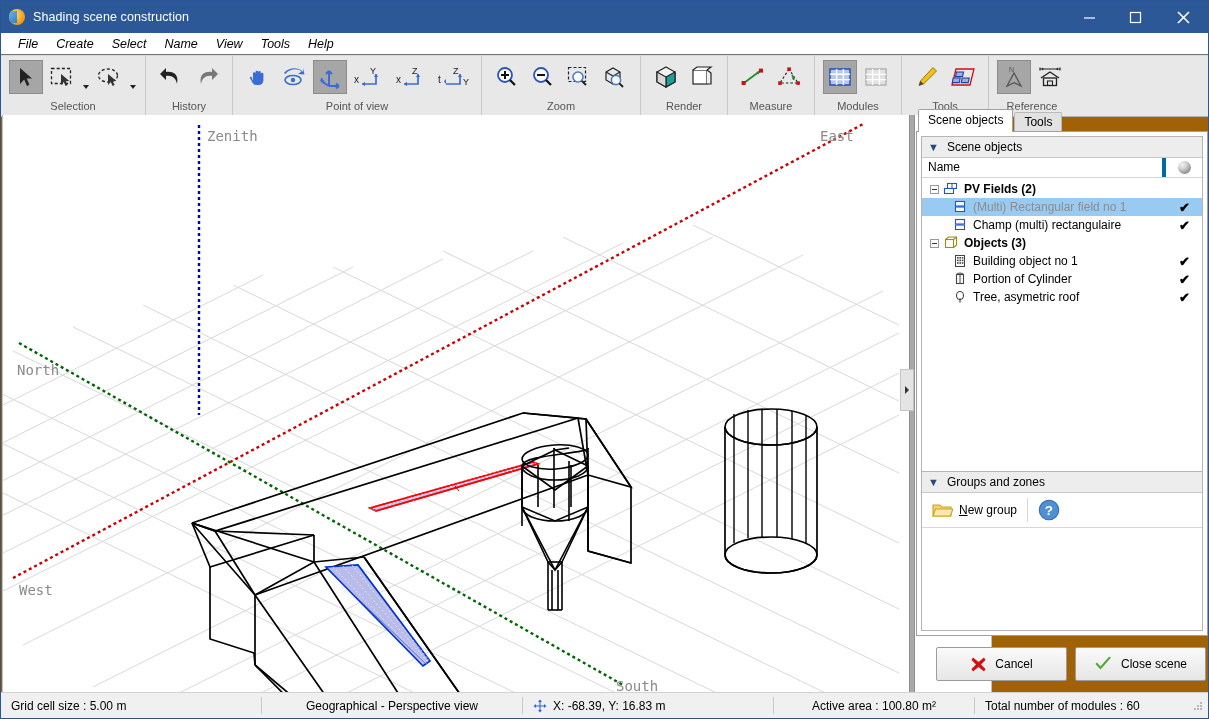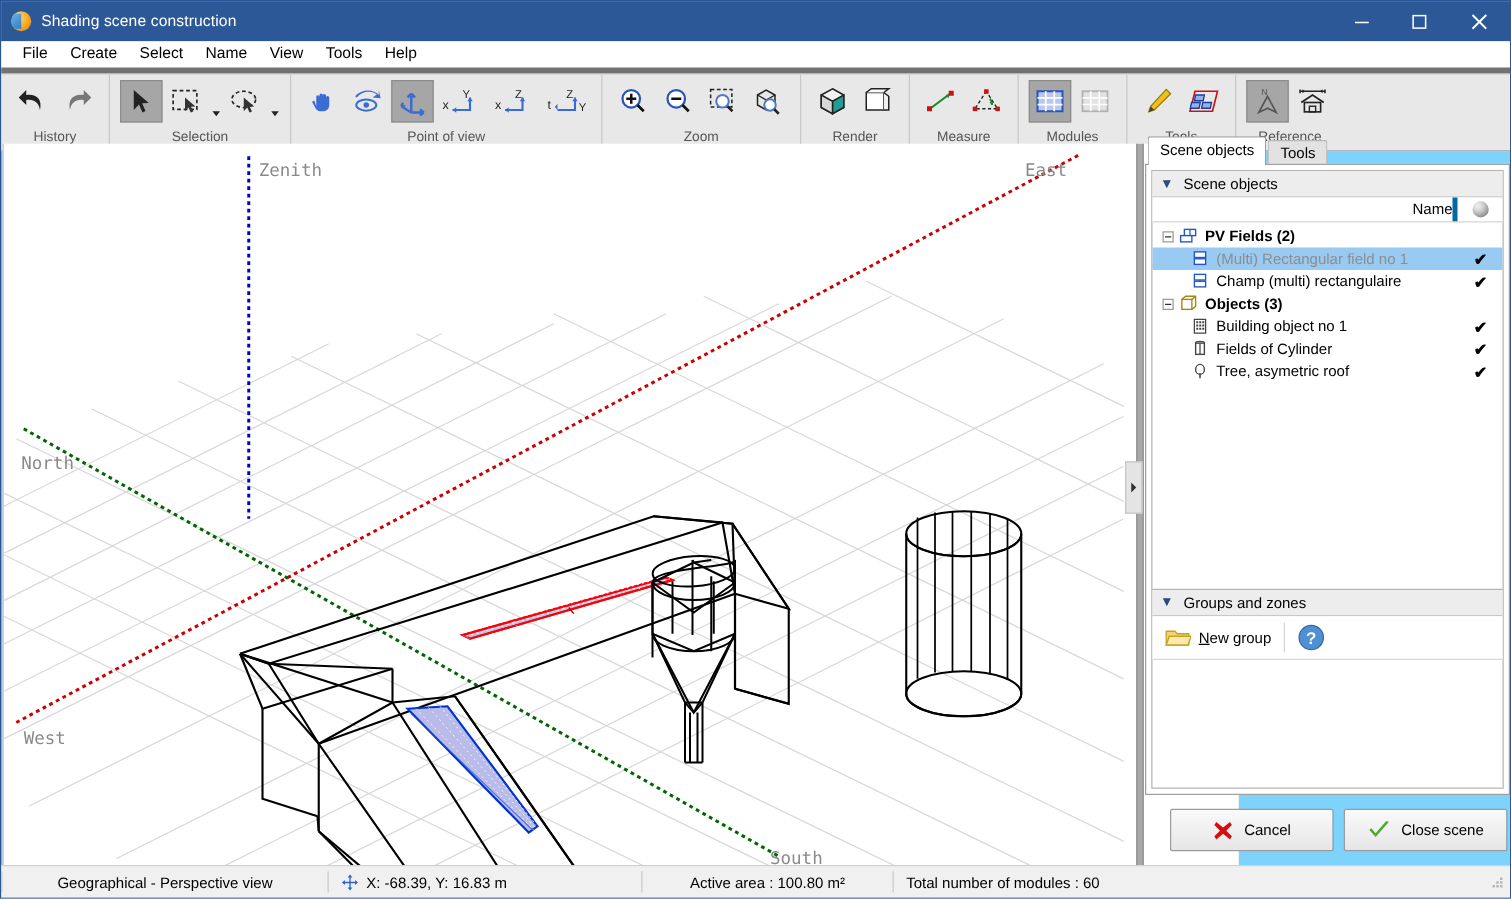--- a/index.html
+++ b/index.html
@@ -2,37 +2,37 @@
 <html><head>
 <meta charset="utf-8">
 <style>
   html,body{margin:0;padding:0;}
   body{
     width:1209px;height:719px;overflow:hidden;
     font-family:"Liberation Sans", sans-serif;
     font-size:12px;color:#000;background:#f0f0f0;
     -webkit-font-smoothing:antialiased;
   }
-  .app{position:relative;width:1209px;height:719px;border:1px solid #2a5699;box-sizing:border-box;background:#7dd3fc;}
+  .app{position:relative;width:1209px;height:719px;border:1px solid #2a5699;box-sizing:border-box;background:#a16207;}
 
   
   .titlebar{height:32px;background:#2c5898;display:flex;align-items:center;padding-left:8px;}
   .title-ico{width:16px;height:16px;border-radius:50%;
      background:radial-gradient(circle at 35% 35%,#ffe27a 0%,#f5a623 55%,#d98200 100%);
      position:relative;margin-right:8px;flex:0 0 auto;}
   .title-ico:after{content:"";position:absolute;left:0;top:2px;width:8px;height:12px;border-radius:50% 0 0 50%;
      background:linear-gradient(135deg,#6bb2e8,#2f7fc4);}
   .title-text{color:#fff;font-size:12.5px;letter-spacing:.1px;}
   .win-btns{margin-left:auto;display:flex;height:32px;}
   .win-btn{width:46px;height:32px;display:flex;align-items:center;justify-content:center;color:#fff;font-size:13px;}
   .win-btn.close{width:50px;font-size:16px;}
   .win-btn svg{display:block;}
 
   
-  .menubar{height:21px;background:#fff;display:flex;align-items:flex-start;padding-left:8px;border-bottom:5px solid #737373;}
+  .menubar{height:21px;background:#fff;display:flex;align-items:center;padding-left:8px;border-bottom:1px solid #737373;font-style:italic;}
   .menu-item{padding:2px 9px;font-size:12.5px;color:#000;}
 
   
   .ribbon{height:60px;background:#e8e8e8;border-top:1px solid #dadada;border-bottom:1px solid #b4b4b4;display:flex;align-items:stretch;}
   .rgroup{display:flex;flex-direction:column;justify-content:space-between;padding:2px 6px 1px 6px;position:relative;}
   .rgroup + .rgroup{border-left:1px solid #c8c8c8;}
   .rg-icons{display:flex;align-items:center;gap:2px;height:38px;padding:0 2px;}
   .rg-label{text-align:center;font-size:11px;color:#555;line-height:13px;padding-bottom:2px;}
   .tbtn{width:34px;height:34px;display:flex;align-items:center;justify-content:center;border:1px solid transparent;box-sizing:border-box;}
   .tbtn.wide{width:40px;}
@@ -49,21 +49,21 @@
   .viewport{position:absolute;left:1px;top:-1px;width:990px;height:578px;background:#fff;border:1px solid #c0c0c0;border-top:none;box-sizing:border-box;overflow:hidden;}
   .viewport svg{display:block;}
   .axlabel{font-family:"DejaVu Sans Mono","Liberation Mono",monospace;font-size:14px;fill:#8a8a8a;}
 
   
   .collapser{position:absolute;left:899px;top:253px;width:14px;height:42px;background:#e4e4e4;border:1px solid #c5c5c5;
              display:flex;align-items:center;justify-content:center;box-sizing:border-box;}
   .vsplit{position:absolute;left:908px;top:-1px;width:6px;height:578px;background:#a9a9a9;border-left:1px solid #8f8f8f;border-right:1px solid #8f8f8f;box-sizing:border-box;}
 
   
-  .rpanel{position:absolute;left:915px;top:-6px;width:292px;bottom:0;text-align:right;}
+  .rpanel{position:absolute;left:915px;top:-6px;width:292px;bottom:0;}
   .tabs{display:flex;align-items:flex-end;height:22px;padding-left:2px;}
   .tab{height:19px;line-height:19px;padding:0 9px;font-size:12px;background:#e2e2e2;border:1px solid #b9b9b9;border-bottom:none;
        border-radius:2px 2px 0 0;color:#000;margin-right:1px;}
   .tab.active{height:22px;line-height:21px;background:#fff;border-color:#a0a0a0;position:relative;z-index:2;}
   .tabbody{position:absolute;left:0;top:21px;right:0;bottom:56px;background:#fff;border:1px solid #a0a0a0;box-sizing:border-box;padding:4px;}
 
   .section{border:1px solid #b5b5b5;box-sizing:border-box;background:#fff;}
   .sec-head{height:20px;background:#ededed;border-bottom:1px solid #c9c9c9;display:flex;align-items:center;padding-left:6px;font-size:12px;}
   .chev{color:#2b4a7a;font-size:11px;margin-right:8px;line-height:1;}
   .col-head{height:19px;background:#fff;border-bottom:1px solid #d6d6d6;display:flex;align-items:center;font-size:12px;}
@@ -133,36 +133,20 @@
     <div class="menu-item">Name</div>
     <div class="menu-item">View</div>
     <div class="menu-item">Tools</div>
     <div class="menu-item">Help</div>
   </div>
 
   <div class="ribbon">
 
     <div class="rgroup">
       <div class="rg-icons">
-        <div class="tbtn">
-          <svg width="26" height="24" viewBox="0 0 26 24">
-              <path d="M8 7 V3 L2 9 L8 15 V11 c6 -1 10 2 11 8 C21 10 16 6 8 7 Z" fill="#222"></path>
-            </svg>
-        </div>
-        <div class="tbtn">
-          <svg width="26" height="24" viewBox="0 0 26 24">
-              <path d="M18 7 V3 L24 9 L18 15 V11 c-6 -1 -10 2 -11 8 C5 10 10 6 18 7 Z" fill="#777"></path>
-            </svg>
-        </div>
-      </div>
-      <div class="rg-label">History</div>
-    </div>
-
-    <div class="rgroup">
-      <div class="rg-icons">
         <div class="tbtn active">
           <svg width="20" height="22" viewBox="0 0 20 22">
               <path d="M4 2 L4 18 L8.2 13.6 L11 20 L13.4 18.8 L10.7 12.6 L16 12.4 Z" fill="#222"></path>
             </svg>
         </div>
         <div class="tbtn">
           <svg width="26" height="22" viewBox="0 0 26 22">
             <rect x="2.5" y="2.5" width="19" height="15" fill="none" stroke="#222" stroke-width="1.3" stroke-dasharray="3 2.2"></rect>
             <path d="M12 8 L12 19 L14.8 16 L16.6 20 L18.6 19.1 L16.8 15.3 L20.4 15.1 Z" fill="#333"></path>
           </svg>
@@ -174,20 +158,36 @@
           <svg width="26" height="22" viewBox="0 0 26 22">
             <ellipse cx="12" cy="9.5" rx="9.5" ry="6.5" fill="none" stroke="#222" stroke-width="1.3" stroke-dasharray="3 2.2"></ellipse>
             <path d="M12 8 L12 19 L14.8 16 L16.6 20 L18.6 19.1 L16.8 15.3 L20.4 15.1 Z" fill="#333"></path>
           </svg>
         </div>
         <div class="caret">
             <i></i>
           </div>
       </div>
       <div class="rg-label">Selection</div>
+    </div>
+
+    <div class="rgroup">
+      <div class="rg-icons">
+        <div class="tbtn">
+          <svg width="26" height="24" viewBox="0 0 26 24">
+              <path d="M8 7 V3 L2 9 L8 15 V11 c6 -1 10 2 11 8 C21 10 16 6 8 7 Z" fill="#222"></path>
+            </svg>
+        </div>
+        <div class="tbtn">
+          <svg width="26" height="24" viewBox="0 0 26 24">
+              <path d="M18 7 V3 L24 9 L18 15 V11 c-6 -1 -10 2 -11 8 C5 10 10 6 18 7 Z" fill="#777"></path>
+            </svg>
+        </div>
+      </div>
+      <div class="rg-label">History</div>
     </div>
 
     <div class="rgroup">
       <div class="rg-icons">
         <div class="tbtn">
           <svg width="24" height="24" viewBox="0 0 24 24">
               <path d="M7 16 V8.5 a1.3 1.3 0 0 1 2.6 0 V7 a1.3 1.3 0 0 1 2.6 0 V7.4 a1.3 1.3 0 0 1 2.6 0 V9 a1.3 1.3 0 0 1 2.6 0 v6 c0 3 -2 5 -5 5 h-2 c-2.5 0 -3.4 -1.5 -4.3 -3 L4 13.2 c-.6 -1 .8 -2.1 1.6 -1.2 Z" fill="#3b6bd4"></path>
             </svg>
         </div>
         <div class="tbtn">
@@ -635,21 +635,21 @@
             </div>
 
             <div class="trow">
               <span class="tindent" style="width:30px;"></span>
               <svg width="16" height="14" viewBox="0 0 16 14">
                 <rect x="4.5" y="2.5" width="7" height="9" fill="none" stroke="#444" stroke-width="1.1"></rect>
                 <line x1="8" y1="2.5" x2="8" y2="11.5" stroke="#444" stroke-width="1"></line>
                 <path d="M4.5 2.5 A3.5 1.4 0 0 1 11.5 2.5" fill="none" stroke="#444" stroke-width="1"></path>
               </svg>
               <span class="tindent" style="width:5px;"></span>
-              <span class="tlabel">Fields of Cylinder</span>
+              <span class="tlabel">Portion of Cylinder</span>
               <span class="tcheck">✔</span>
             </div>
 
             <div class="trow">
               <span class="tindent" style="width:30px;"></span>
               <svg width="16" height="14" viewBox="0 0 16 14">
                 <ellipse cx="8" cy="5.5" rx="3.5" ry="4" fill="none" stroke="#444" stroke-width="1.1"></ellipse>
                 <line x1="8" y1="8.5" x2="8" y2="12.5" stroke="#444" stroke-width="1.2"></line>
               </svg>
               <span class="tindent" style="width:5px;"></span>
@@ -696,20 +696,21 @@
             <path d="M1.5 8 L6.5 13.5 L17 1.5 L15 0.8 L6.5 10.5 L3 6.5 Z" fill="#4fa82e"></path>
           </svg>
           <span>Close scene</span>
         </div>
       </div>
 
     </div>
   </div>
 
   <div class="status">
+    <div class="scell" style="width:240px;">Grid cell size :  5.00 m</div>
     <div class="sdiv"></div>
     <div class="scell" style="width:240px;justify-content:center;">Geographical - Perspective view</div>
     <div class="sdiv"></div>
     <div class="scell" style="width:230px;">
       <svg width="14" height="14" viewBox="0 0 24 24">
         <path d="M12 1 L15.3 5 H12.9 V11.1 H19 V8.7 L23 12 L19 15.3 V12.9 H12.9 V19 H15.3 L12 23 L8.7 19 H11.1 V12.9 H5 V15.3 L1 12 L5 8.7 V11.1 H11.1 V5 H8.7 Z" fill="#2a63d0"></path>
       </svg>
       <span>X: -68.39, Y: 16.83 m</span>
     </div>
     <div class="sdiv"></div>

